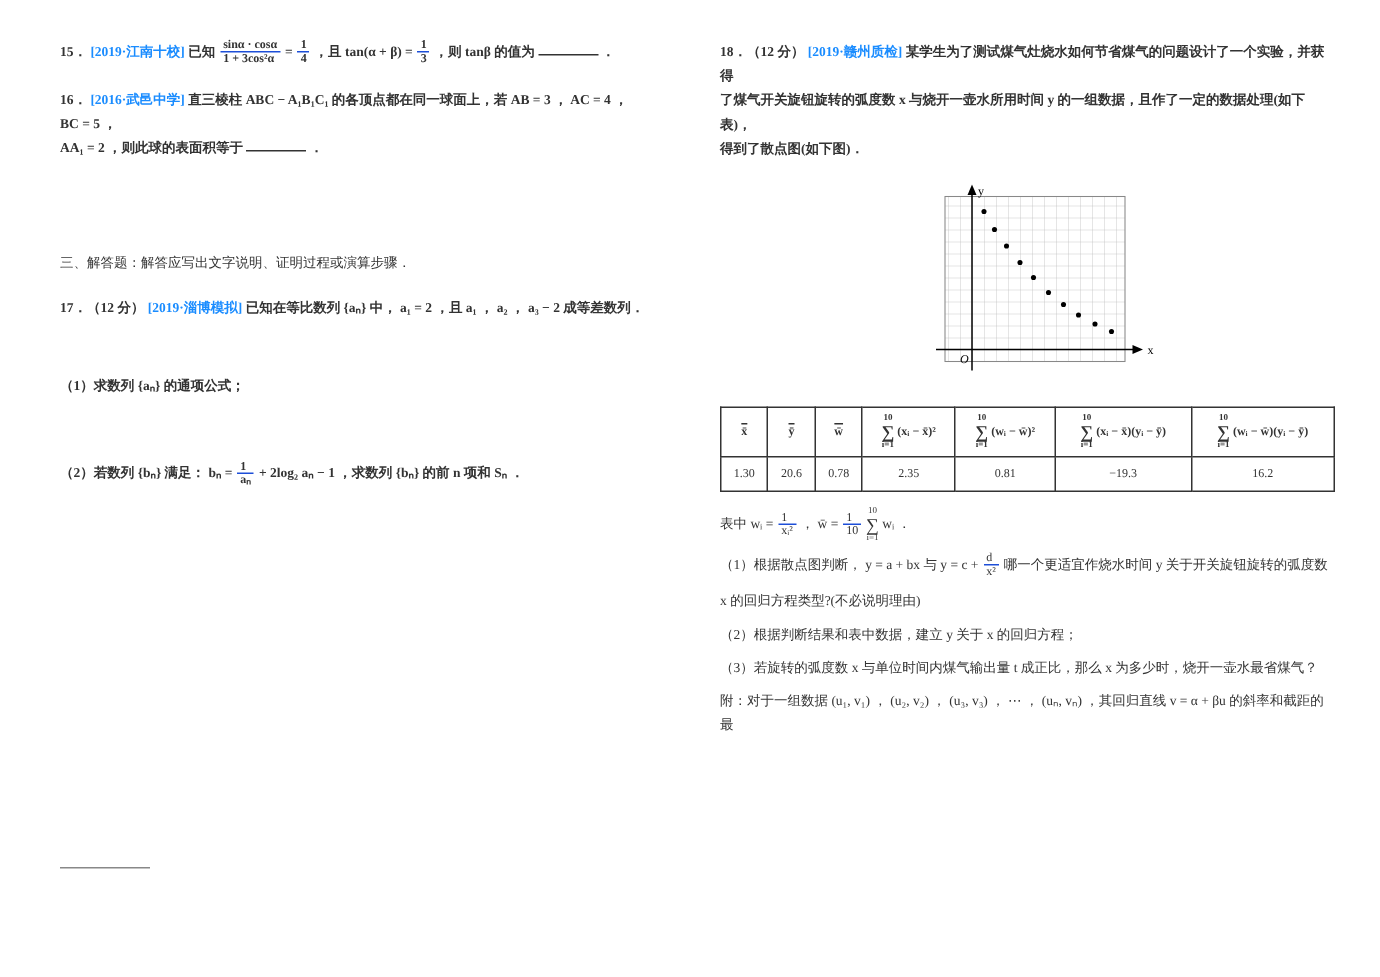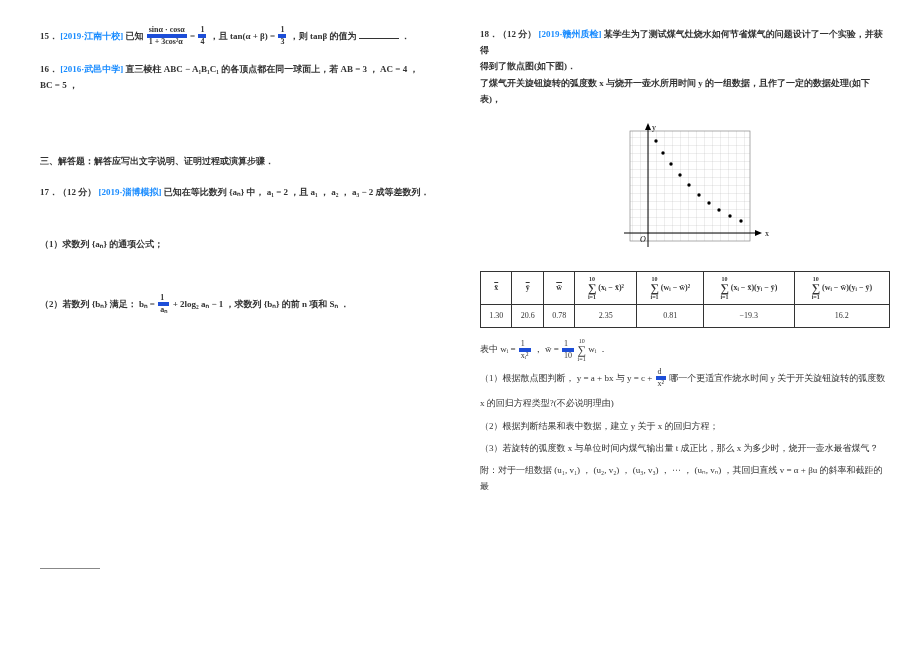--- a/index.html
+++ b/index.html
@@ -30,39 +30,39 @@
     padding-left: 20px;
   }
   .q {
     margin-bottom: 14px;
     font-weight: bold;
   }
   .src {
     color: #1a8cff;
   }
   .b {
-    font-weight: bold;
+    font-weight: normal;
   }
   .blank {
     display: inline-block;
     border-bottom: 1px solid #333;
     width: 40px;
     height: 0.9em;
     vertical-align: baseline;
   }
   .frac {
     display: inline-block;
     vertical-align: middle;
     text-align: left;
     font-size: 8px;
     line-height: 1;
     margin: 0 1px;
   }
   .frac .n { display: block; padding: 0 2px; }
-  .frac .d { display: block; border-top: 4px solid #1d4ed8; padding: 0 2px 1px; }
+  .frac .d { display: block; border-top: 1px solid #1d4ed8; padding: 0 2px 1px; }
   .sum {
     display: inline-block;
     vertical-align: middle;
     text-align: center;
     line-height: 1;
     font-size: 8px;
   }
   .sum .top { display:block; font-size:6px; }
   .sum .mid { display:block; font-size:12px; }
   .sum .bot { display:block; font-size:6px; }
@@ -130,20 +130,25 @@
       <span> ，则 tanβ 的值为</span>
       <span class="blank"></span>
       <span>．</span>
     </div>
 
     <div class="q">
       <div>
         <span>16．</span>
         <span class="src">[2016·武邑中学]</span>
         <span>直三棱柱 ABC − A₁B₁C₁ 的各顶点都在同一球面上，若 AB = 3 ， AC = 4 ， BC = 5 ，</span>
+      </div>
+      <div>
+        <span>AA₁ = 2 ，则此球的表面积等于</span>
+        <span class="blank"></span>
+        <span>．</span>
       </div>
     </div>
 
     <div class="big-gap"></div>
 
     <div class="b q">三、解答题：解答应写出文字说明、证明过程或演算步骤．</div>
 
     <div class="q">
       <div>
         <span>17．（12 分）</span>
@@ -171,22 +176,22 @@
   </div>
 
   <div class="col col-right">
 
     <div class="q">
       <div>
         <span>18．（12 分）</span>
         <span class="src">[2019·赣州质检]</span>
         <span>某学生为了测试煤气灶烧水如何节省煤气的问题设计了一个实验，并获得</span>
       </div>
+      <div>了煤气开关旋钮旋转的弧度数 x 与烧开一壶水所用时间 y 的一组数据，且作了一定的数据处理(如下表)，</div>
       <div>得到了散点图(如下图)．</div>
-      <div>了煤气开关旋钮旋转的弧度数 x 与烧开一壶水所用时间 y 的一组数据，且作了一定的数据处理(如下表)，</div>
     </div>
 
     <div class="plot">
       <svg viewBox="0 0 170 140">
         <defs>
           <pattern id="grid" width="8" height="8" patternUnits="userSpaceOnUse">
             <path d="M8 0H0V8" fill="none" stroke="#bbb" stroke-width="0.5"></path>
           </pattern>
         </defs>
 

